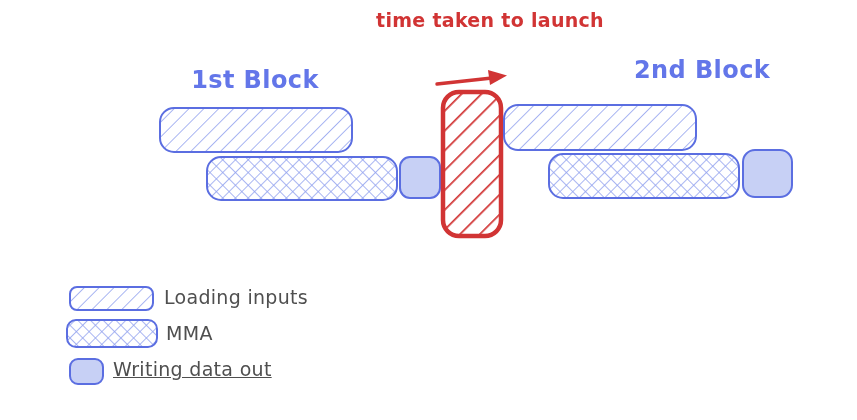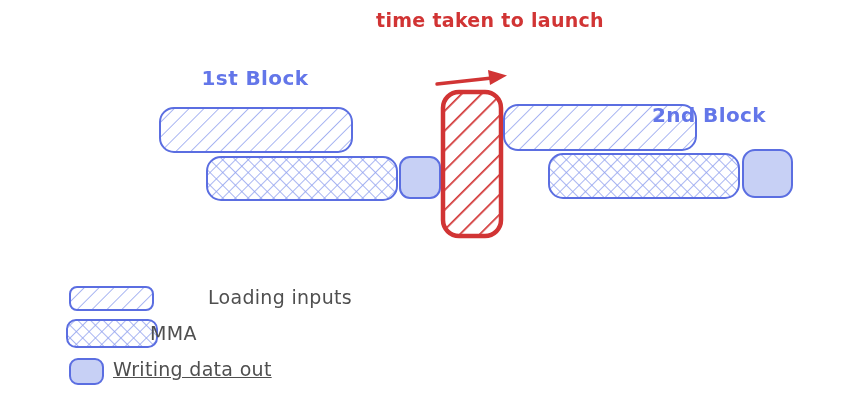--- a/index.html
+++ b/index.html
@@ -24,30 +24,30 @@
   .txt{position:absolute;white-space:nowrap;}
   .overhead-title{
     left:340px;top:8px;width:300px;
     color:var(--red);
     font-size:19px;line-height:25px;
     font-weight:600;letter-spacing:.3px;
     text-align:center;
   }
   .block-label{
     color:var(--label-blue);
-    font-size:20px;font-weight:600;letter-spacing:.4px;
+    font-size:24px;font-weight:600;letter-spacing:.4px;
   }
   .block-label.first{left:180px;top:66px;width:150px;text-align:center;}
-  .block-label.second{left:634px;top:56px;width:150px;text-align:center;margin-top:47px;}
+  .block-label.second{left:634px;top:56px;width:150px;text-align:left;}
   .legend-label{
     color:var(--legend-text);
     font-size:19px;font-weight:500;letter-spacing:.3px;
   }
-  .legend-label.loading{left:164px;top:286px;margin-left:44px;}
-  .legend-label.mma{left:150px;top:322px;}
+  .legend-label.loading{left:164px;top:286px;}
+  .legend-label.mma{left:166px;top:322px;}
   .legend-label.writing{left:113px;top:358px;text-decoration:underline;}
 
   
   .blue-outline{stroke:var(--blue-stroke);stroke-width:2;}
   .hatch-line{stroke:var(--blue-hatch);stroke-width:1.6;}
   .red-hatch-line{stroke:var(--red);stroke-width:3.4;}
   .red-outline{stroke:var(--red);stroke-width:4.5;}
   .solid-fill{fill:var(--blue-fill);}
   .arrow-stroke{stroke:var(--red);stroke-width:3.4;stroke-linecap:round;}
   .arrow-head{fill:var(--red);}

